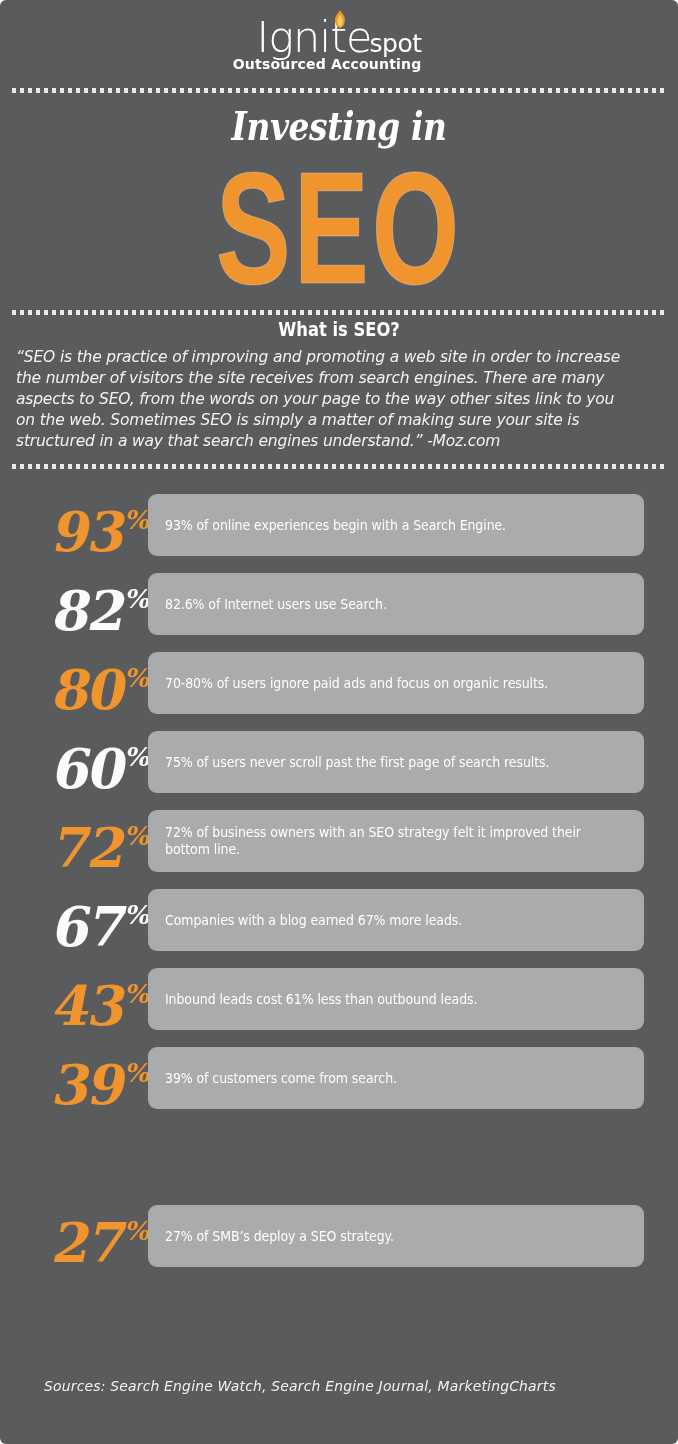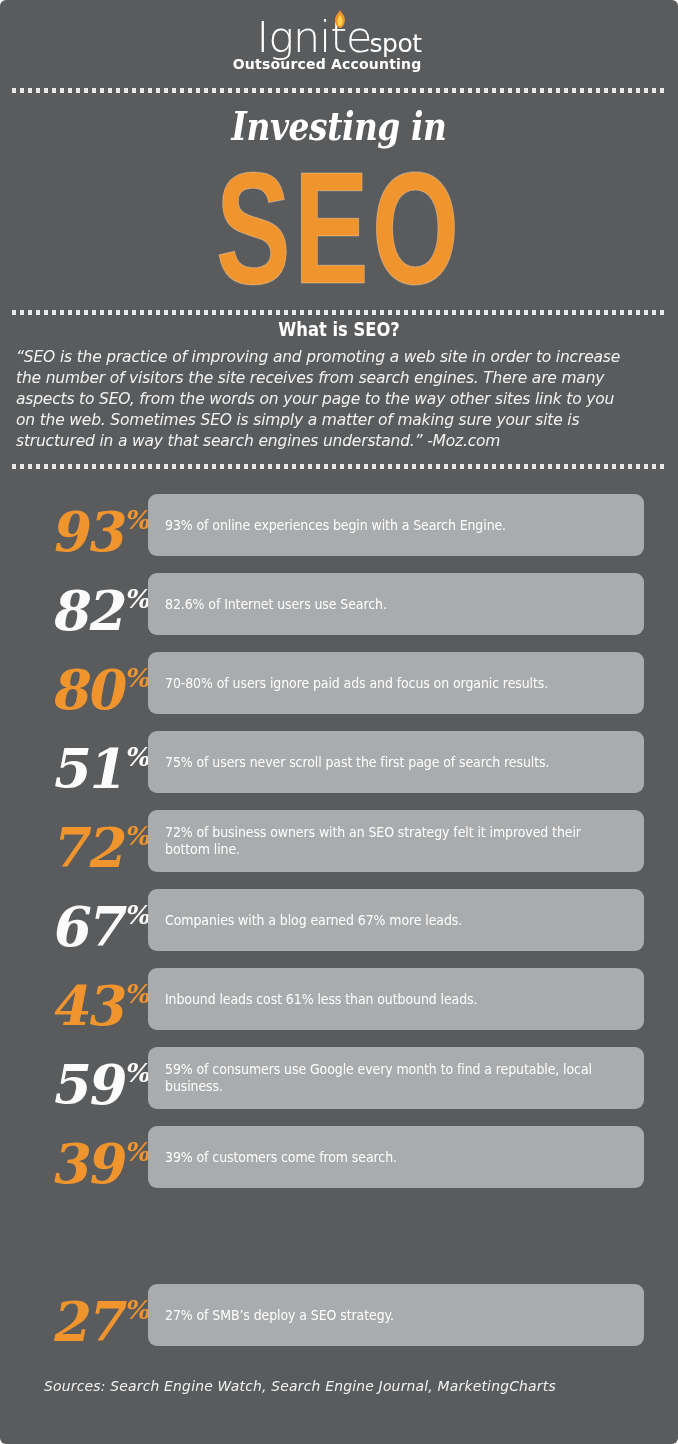--- a/index.html
+++ b/index.html
@@ -269,21 +269,21 @@
           <div class="stat-text">82.6% of Internet users use Search.</div>
         </div>
       </div>
       <div class="stat-row">
         <div class="stat-number num-orange"><span>80</span><span class="pct">%</span></div>
         <div class="stat-bar">
           <div class="stat-text">70-80% of users ignore paid ads and focus on organic results.</div>
         </div>
       </div>
       <div class="stat-row">
-        <div class="stat-number num-white"><span>51</span><span class="pct">%</span></div>
+        <div class="stat-number num-white"><span>60</span><span class="pct">%</span></div>
         <div class="stat-bar">
           <div class="stat-text">75% of users never scroll past the first page of search results.</div>
         </div>
       </div>
       <div class="stat-row">
         <div class="stat-number num-orange"><span>72</span><span class="pct">%</span></div>
         <div class="stat-bar">
           <div class="stat-text">72% of business owners with an SEO strategy felt it improved their bottom line.</div>
         </div>
       </div>
@@ -293,26 +293,20 @@
           <div class="stat-text">Companies with a blog earned 67% more leads.</div>
         </div>
       </div>
       <div class="stat-row">
         <div class="stat-number num-orange"><span>43</span><span class="pct">%</span></div>
         <div class="stat-bar">
           <div class="stat-text">Inbound leads cost 61% less than outbound leads.</div>
         </div>
       </div>
       <div class="stat-row">
-        <div class="stat-number num-white"><span>59</span><span class="pct">%</span></div>
-        <div class="stat-bar">
-          <div class="stat-text">59% of consumers use Google every month to find a reputable, local business.</div>
-        </div>
-      </div>
-      <div class="stat-row">
         <div class="stat-number num-orange"><span>39</span><span class="pct">%</span></div>
         <div class="stat-bar">
           <div class="stat-text">39% of customers come from search.</div>
         </div>
       </div>
       <div class="stat-row">
       </div>
       <div class="stat-row">
         <div class="stat-number num-orange"><span>27</span><span class="pct">%</span></div>
         <div class="stat-bar">

